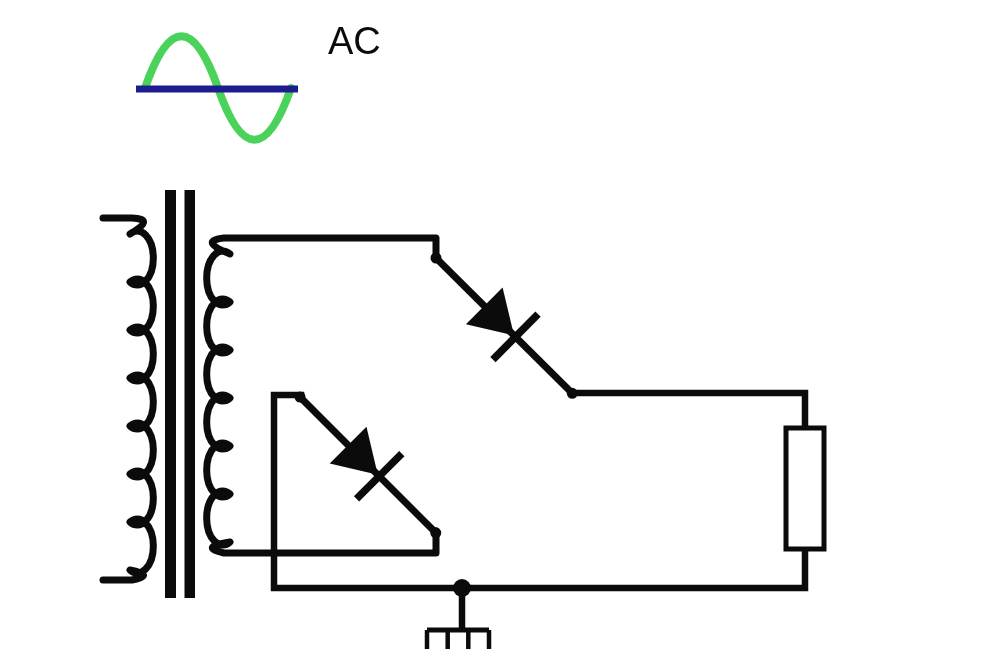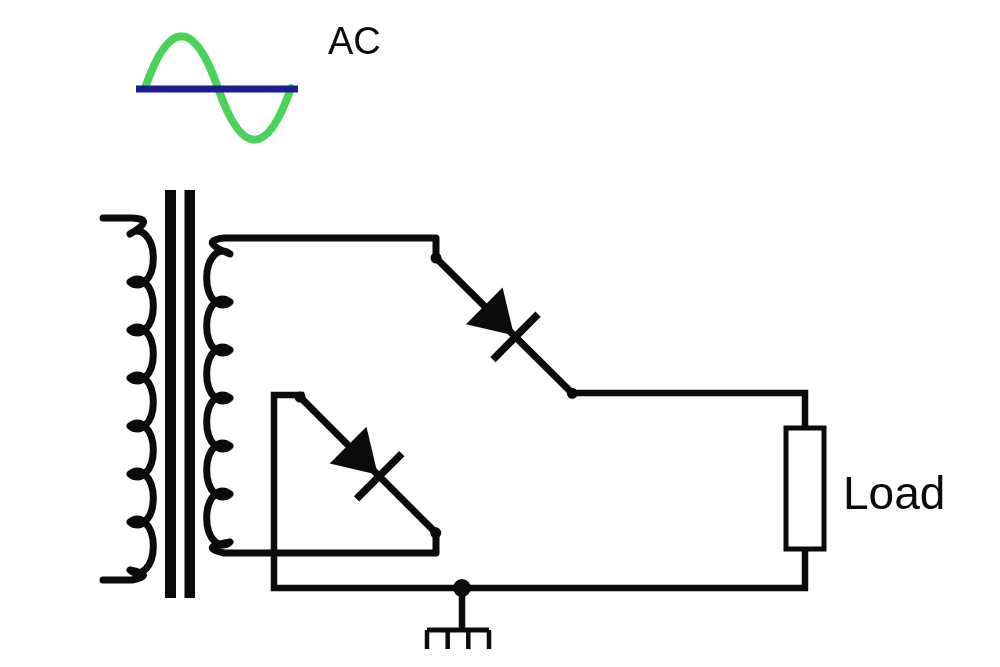--- a/index.html
+++ b/index.html
@@ -97,14 +97,13 @@
       <line x1="462" y1="588" x2="462" y2="630" stroke="var(--color-line)" stroke-width="6.5"></line>
       <line x1="427" y1="630" x2="489" y2="630" stroke="var(--color-line)" stroke-width="5"></line>
       <line x1="427" y1="630" x2="427" y2="649" stroke="var(--color-line)" stroke-width="4.5"></line>
       <line x1="447.7" y1="630" x2="447.7" y2="649" stroke="var(--color-line)" stroke-width="4.5"></line>
       <line x1="468.3" y1="630" x2="468.3" y2="649" stroke="var(--color-line)" stroke-width="4.5"></line>
       <line x1="489" y1="630" x2="489" y2="649" stroke="var(--color-line)" stroke-width="4.5"></line>
     </g>
   </svg>
 
   <div class="label label-ac">AC</div>
-  <div class="label label-load">Load</div>
 </div>
 
 </body></html>

